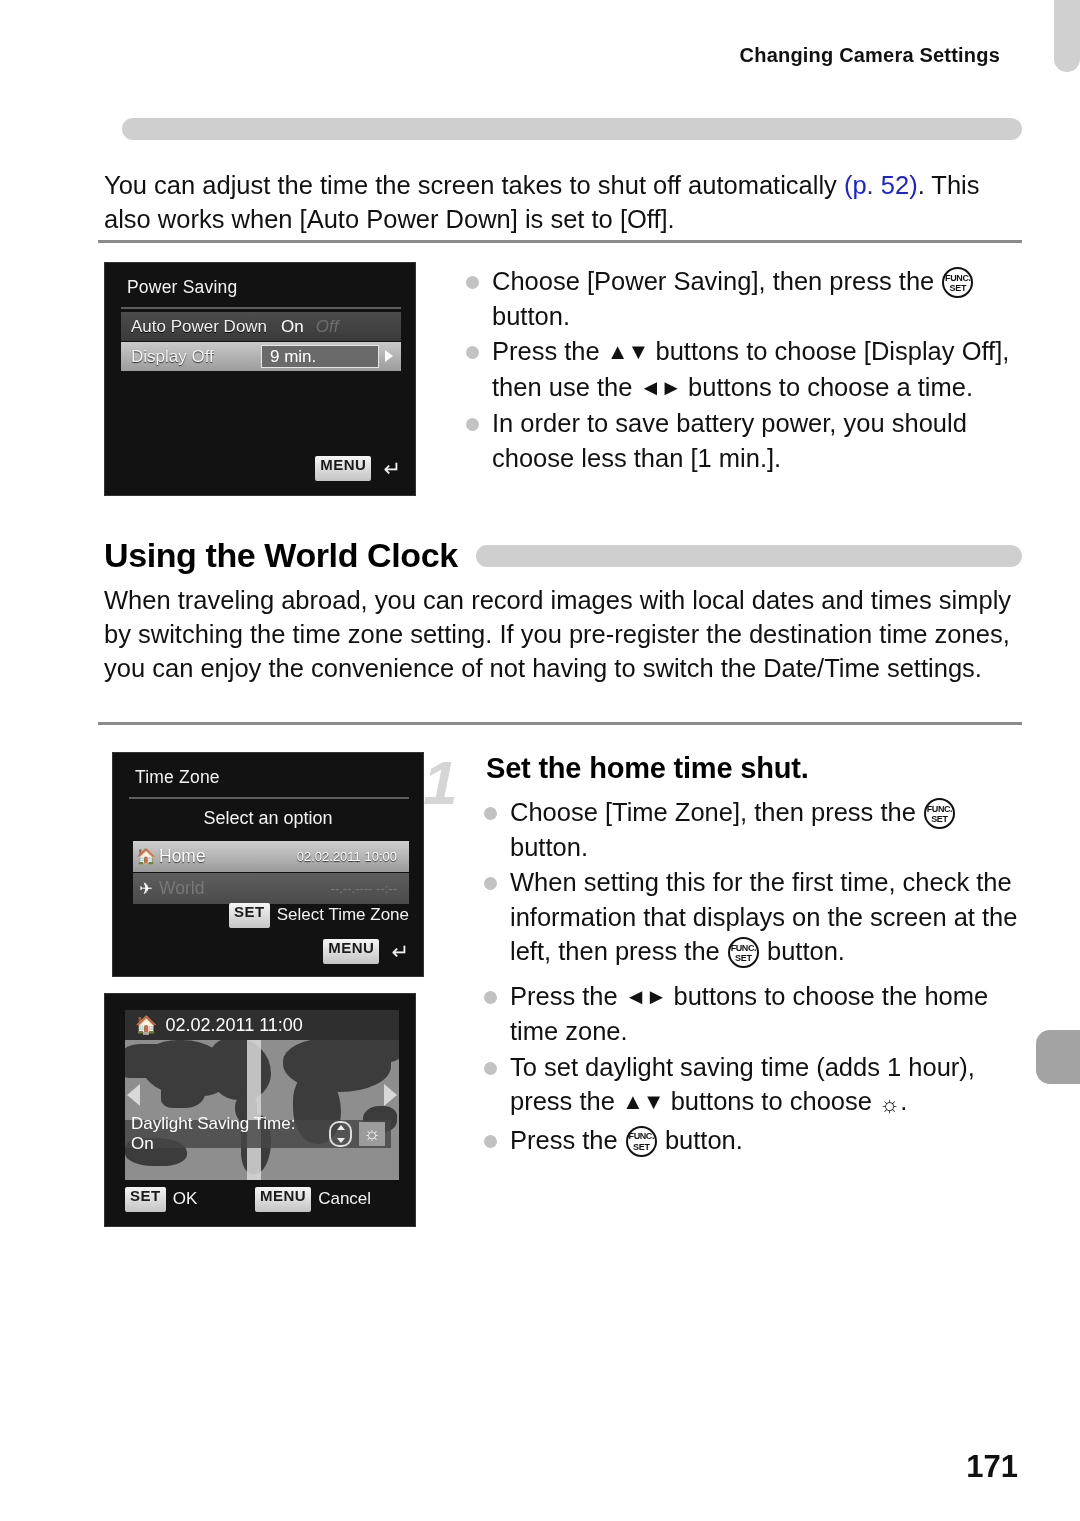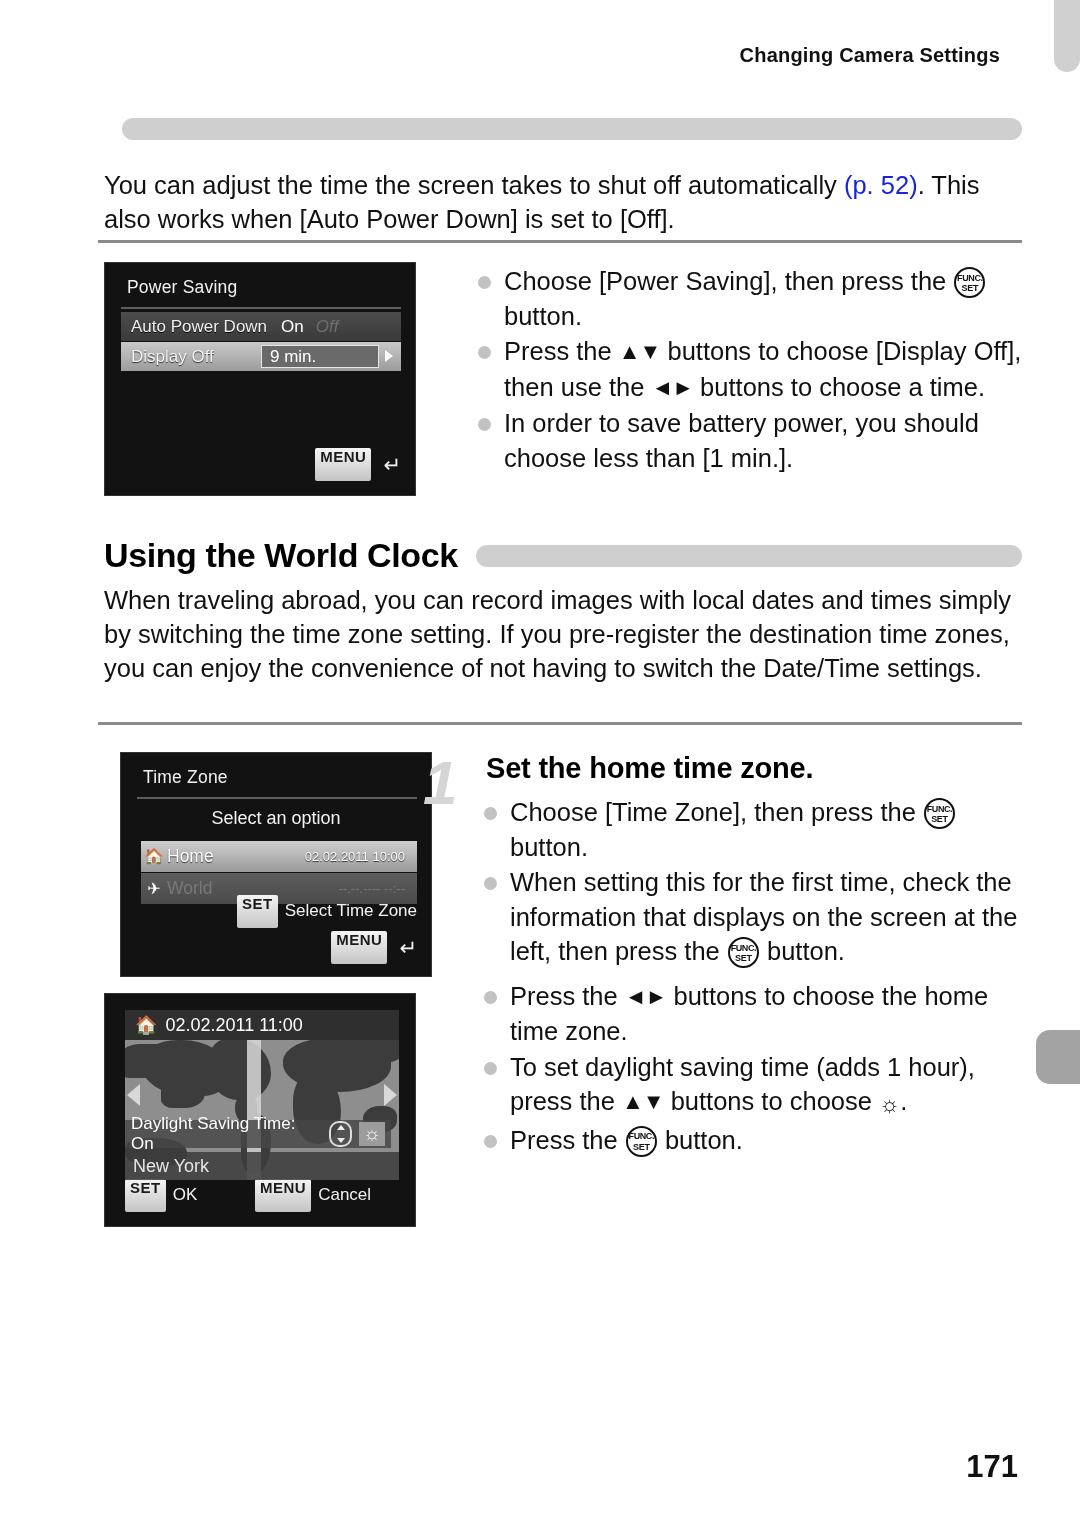--- a/index.html
+++ b/index.html
@@ -161,21 +161,21 @@
   .arr-r { border-left: 8px solid #fafafa; }
 
   
   .badge {
     display: inline-block;
     background: linear-gradient(#f5f5f5, #c4c4c4);
     color: #1b1b1b;
     font-weight: bold;
     font-size: 15px;
     letter-spacing: 0.5px;
-    padding: 1px 5px 16px 5px;
+    padding: 1px 5px 8px 5px;
     border-radius: 2px;
     line-height: 1.1;
     vertical-align: middle;
   }
   .badge.menu { font-size: 15px; }
   .ret-arrow {
     display: inline-block;
     margin-left: 5px;
     font-size: 21px;
     color: #f0f0f0;
@@ -408,21 +408,21 @@
     <span class="ps-valuebox">9 min.</span>
     <span class="arr-r" style="right:8px;"></span>
   </div>
 
   <div class="scr-foot" style="right:14px; bottom:14px;">
     <span class="badge menu">MENU</span>
     <span class="ret-arrow">↵</span>
   </div>
 </div>
 
-<div class="instr" style="left:464px; top:264px;">
+<div class="instr" style="left:452px; top:264px;">
 
   <div class="bullet-item">
     <span class="dot"></span>
     <span>Choose [Power Saving], then press the </span><span class="funcset"><i class="t">FUNC.</i><i class="b">SET</i></span><span> button.</span>
   </div>
 
   <div class="bullet-item">
     <span class="dot"></span>
     <span>Press the </span><span class="updown">▲▼</span><span> buttons to choose [Display Off], then use the </span><span class="leftright">◄►</span><span> buttons to choose a time.</span>
   </div>
@@ -436,21 +436,21 @@
 
 <div class="sec-head" style="top:536px;">
   <div class="title">Using the World Clock</div>
   <div class="bar"></div>
 </div>
 
 <div class="para" style="top:583px;">When traveling abroad, you can record images with local dates and times simply by switching the time zone setting. If you pre-register the destination time zones, you can enjoy the convenience of not having to switch the Date/Time settings.</div>
 
 <div class="rule" style="top:722px;"></div>
 
-<div class="screen" style="left:120px; top:752px; width:312px; height:225px;">
+<div class="screen" style="left:112px; top:752px; width:312px; height:225px;">
   <div class="scr-title" style="left:22px; top:14px;">Time Zone</div>
   <div class="scr-divider" style="left:16px; top:44px; width:280px;"></div>
 
   <div class="tz-sub" style="top:55px;">Select an option</div>
 
   <div class="tz-row home" style="left:20px; top:88px; width:276px;">
     <span class="tz-ico">🏠</span>
     <span class="tz-name">Home</span>
     <span class="tz-date">02.02.2011 10:00</span>
   </div>
@@ -497,37 +497,34 @@
 
     <div class="map-nav-l"></div>
     <div class="map-nav-r"></div>
 
     <div class="dst-bar" style="bottom:32px;justify-content:center;">
       <span>Daylight Saving Time: On</span>
       <span class="ud-pill"></span>
       <span class="sun-box">☼</span>
     </div>
 
-    <div class="city-bar" style="bottom:0px;">
-      <span>New York</span>
-    </div>
   </div>
 
   <div class="scr-foot" style="left:20px; bottom:14px;">
     <span class="badge">SET</span>
     <span>OK</span>
   </div>
   <div class="scr-foot" style="left:150px; bottom:14px;">
     <span class="badge menu">MENU</span>
     <span>Cancel</span>
   </div>
 </div>
 
 <div class="step-num" style="left:423px; top:752px;">1</div>
-<div class="step-title" style="left:486px; top:752px;">Set the home time zone.</div>
+<div class="step-title" style="left:486px; top:752px;">Set the home time shut.</div>
 
 <div class="instr" style="left:470px; top:795px;">
 
   <div class="bullet-item">
     <span class="dot"></span>
     <span>Choose [Time Zone], then press the </span><span class="funcset"><i class="t">FUNC.</i><i class="b">SET</i></span><span> button.</span>
   </div>
 
   <div class="bullet-item">
     <span class="dot"></span>

